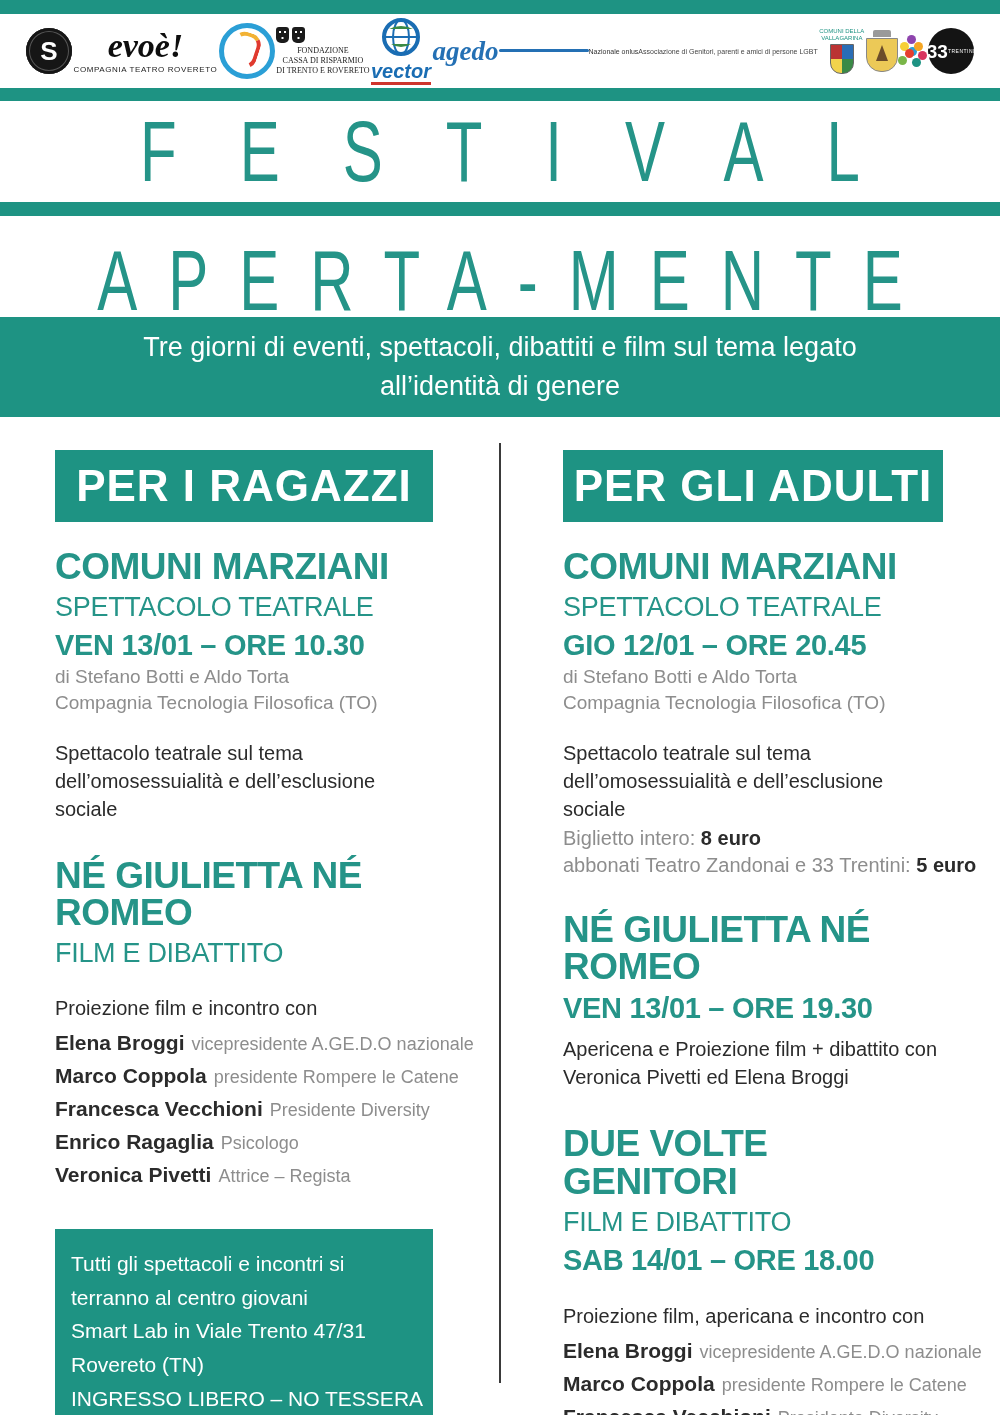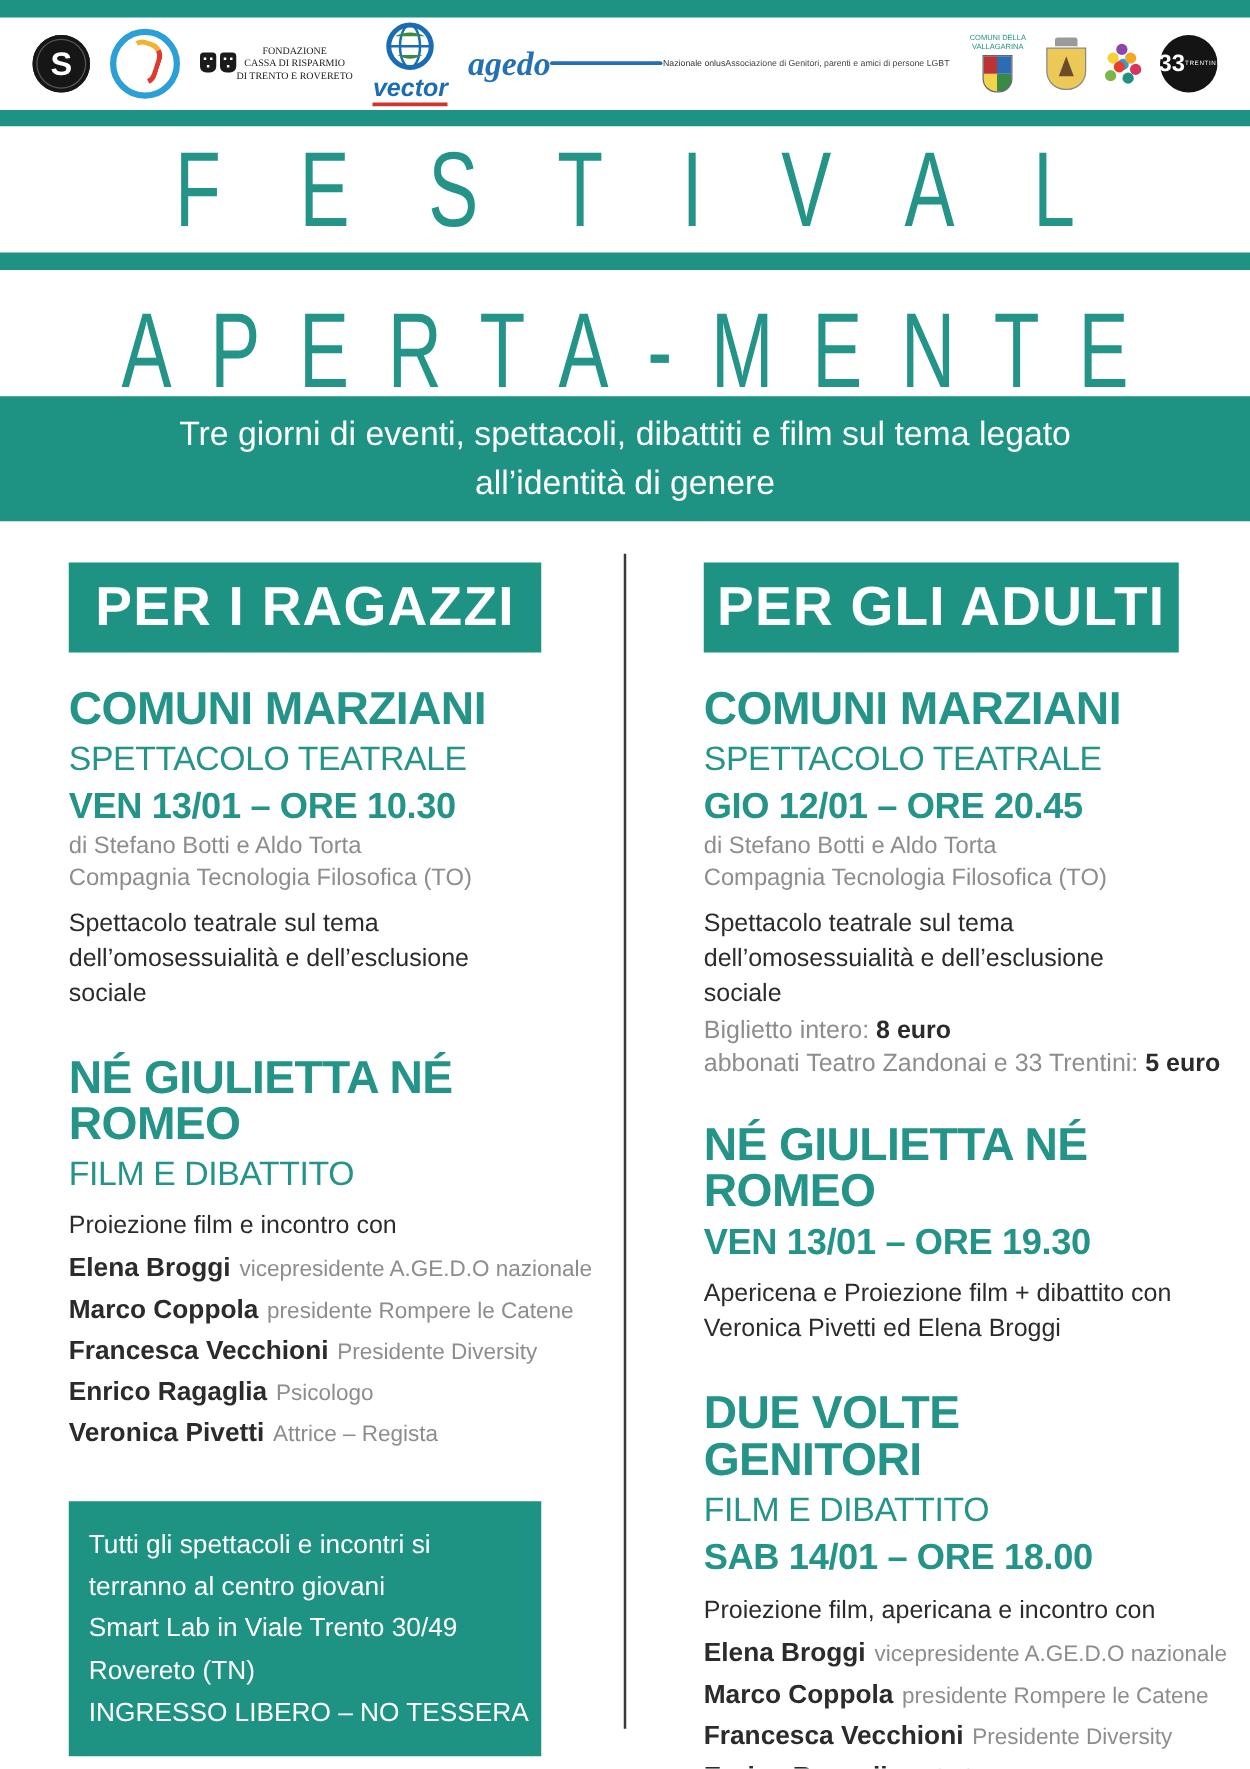--- a/index.html
+++ b/index.html
@@ -17,21 +17,21 @@
   .s-circle{width:46px;height:46px;border-radius:50%;background:#161616;color:#fff;display:flex;
             align-items:center;justify-content:center;font-size:26px;font-weight:bold;
             box-shadow:inset 0 0 0 3px #161616, inset 0 0 0 4px #555;}
   .evoe-name{font-family:"Liberation Serif",serif;font-style:italic;font-weight:bold;
              font-size:34px;color:#0e0e0e;}
   .evoe-sub{font-size:8px;letter-spacing:.6px;color:#1c1c1c;margin-top:3px;}
   .ring{width:46px;height:46px;border-radius:50%;border:5px solid #2b9fd6;position:relative;background:#fff;}
   .ring:after{content:"";position:absolute;left:7px;top:4px;width:20px;height:28px;
               border-radius:12px;border:4px solid transparent;border-right-color:#e03a2f;
               border-top-color:#f2b234;transform:rotate(18deg);}
-  .fond{display:flex;flex-direction:row;align-items:center;}
+  .fond{display:flex;flex-direction:column;align-items:flex-start;}
   .masks{display:flex;gap:3px;margin-bottom:3px;}
   .mask{width:13px;height:16px;background:#1b1b1b;border-radius:3px 3px 5px 5px;position:relative;}
   .mask:after{content:"";position:absolute;left:3px;top:4px;width:2px;height:2px;background:#fff;
               box-shadow:5px 0 0 #fff,2.5px 6px 0 #fff;}
   .fond-text{font-family:"Liberation Serif",serif;font-size:8px;text-align:center;color:#222;line-height:1.25;}
   .vector{display:flex;align-items:center;gap:4px;}
   .vector-name{color:#1a6db3;font-weight:bold;font-size:20px;font-style:italic;
                border-bottom:3px solid #d0342c;padding-bottom:1px;}
   .agedo{display:flex;flex-direction:row;align-items:center;}
   .agedo-name{font-family:"Liberation Serif",serif;font-style:italic;font-weight:bold;
@@ -78,21 +78,21 @@
   .divider{position:absolute;left:499px;top:443px;width:2px;height:940px;background:#3a3a3a;}
   .col{position:absolute;top:450px;}
   .col-left{left:55px;width:378px;}
   .col-right{left:563px;width:380px;}
   .colheader{background:#1e9383;height:72px;display:flex;align-items:center;justify-content:center;margin-bottom:26px;}
   .colheader span{color:#fff;font-size:44px;font-weight:bold;letter-spacing:1px;white-space:nowrap;}
   .ev-title{color:#259488;font-size:37px;font-weight:bold;line-height:1.02;letter-spacing:-0.5px;margin-top:8px;}
   .ev-kind{color:#259488;font-size:27px;font-weight:normal;margin-top:6px;letter-spacing:-0.3px;}
   .ev-when{color:#259488;font-size:29px;font-weight:bold;margin-top:6px;white-space:nowrap;letter-spacing:-0.3px;}
   .t-gray{color:#8d8d8d;font-size:19px;margin-top:4px;white-space:nowrap;}
-  .t-dark{color:#2b2b2b;font-size:20px;font-weight:500;line-height:1.4;margin-top:11px;}
+  .t-dark{color:#2b2b2b;font-size:20px;font-weight:500;line-height:1.4;margin-top:25px;}
   .price{font-size:20px;margin-top:4px;white-space:nowrap;color:#8d8d8d;}
   .price b{color:#2b2b2b;}
   .person{margin-top:9px;white-space:nowrap;}
   .p-name{color:#2b2b2b;font-size:21px;font-weight:bold;}
   .p-role{color:#8d8d8d;font-size:18px;margin-left:7px;}
   .gap-lg{margin-top:34px;}
   .infobox{background:#1e9383;margin-top:42px;padding:18px 16px;}
   .infobox div{color:#ffffff;font-size:21px;font-weight:500;line-height:1.6;white-space:nowrap;}
 </style>
 </head>
@@ -102,20 +102,24 @@
 
   <div class="bar bar1"></div>
 
   <div class="logos">
     <div class="logo">
       <div class="s-circle">
           <span>S</span>
         </div>
     </div>
     <div class="logo">
+      <span class="evoe-name">evoè!</span>
+      <span class="evoe-sub">COMPAGNIA TEATRO ROVERETO</span>
+    </div>
+    <div class="logo">
       <div class="ring"></div>
     </div>
     <div class="logo fond">
       <div class="masks">
         <span class="mask"></span>
           <span class="mask"></span>
       </div>
       <div class="fond-text">
         <div>FONDAZIONE</div>
         <div>CASSA DI RISPARMIO</div>
@@ -211,21 +215,21 @@
         <span class="p-name">Enrico Ragaglia</span><span class="p-role">Psicologo</span>
       </div>
       <div class="person">
         <span class="p-name">Veronica Pivetti</span><span class="p-role">Attrice – Regista</span>
       </div>
     </div>
 
     <div class="infobox">
       <div>Tutti gli spettacoli e incontri si</div>
       <div>terranno al centro giovani</div>
-      <div>Smart Lab in Viale Trento 30/49</div>
+      <div>Smart Lab in Viale Trento 47/31</div>
       <div>Rovereto (TN)</div>
       <div>INGRESSO LIBERO – NO TESSERA</div>
     </div>
   </div>
 
   <div class="col col-right">
     <div class="colheader">
       <span>PER GLI ADULTI</span>
     </div>
 

